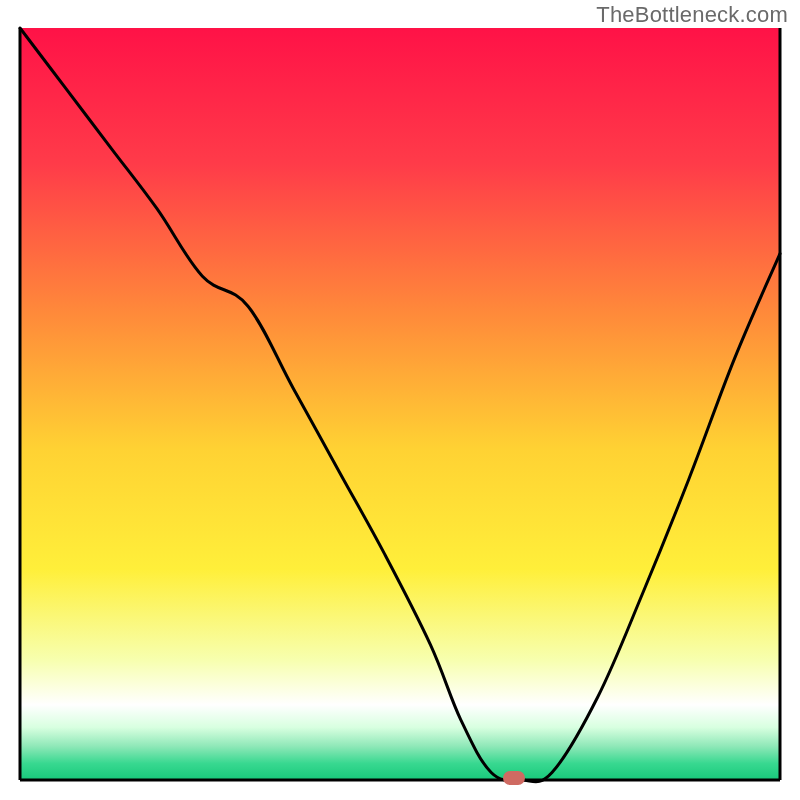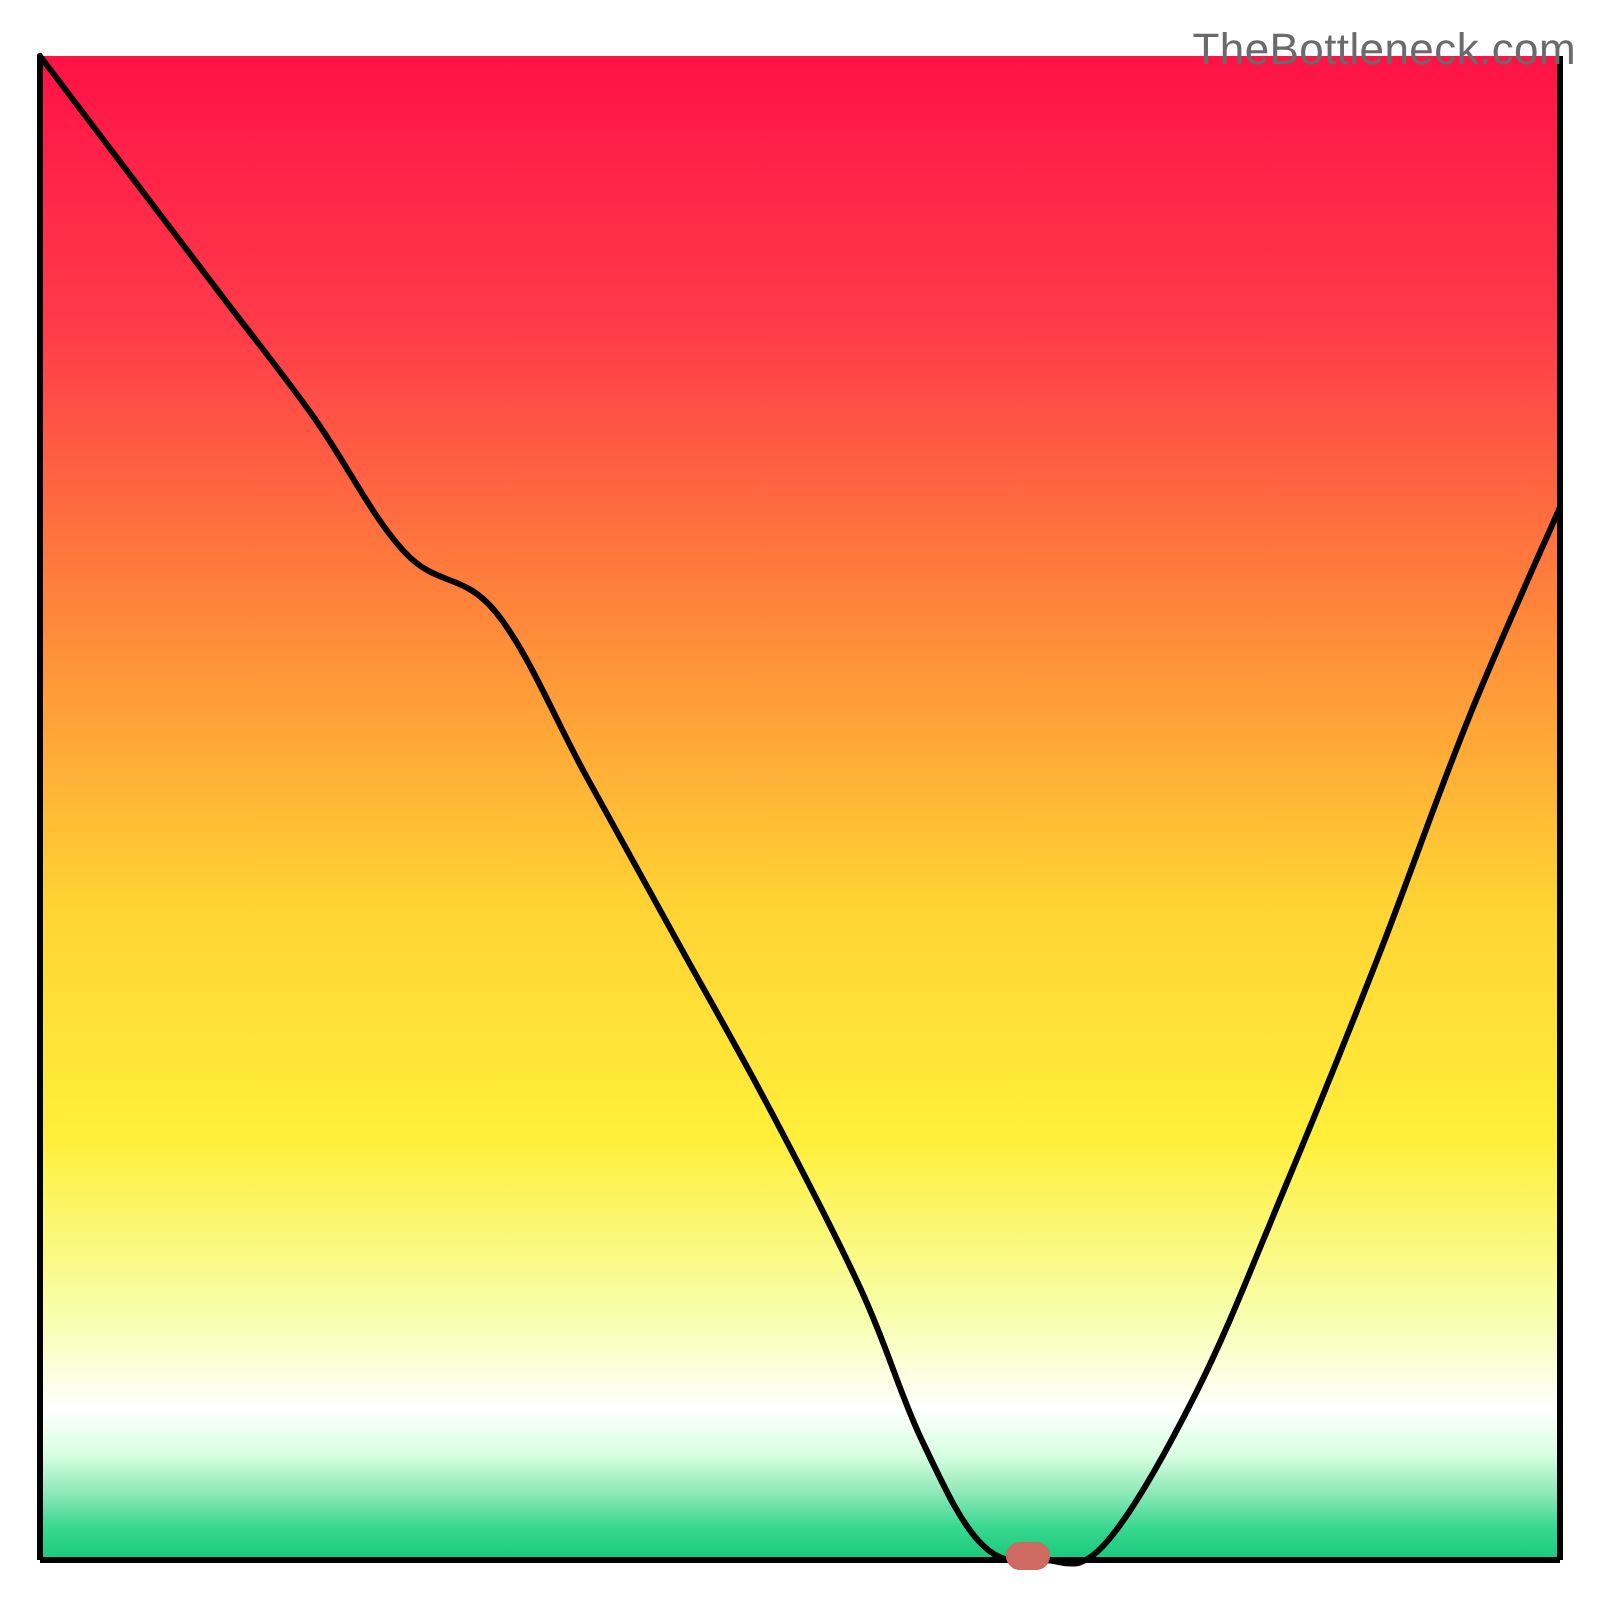--- a/index.html
+++ b/index.html
@@ -11,21 +11,21 @@
     font-family: Arial, Helvetica, sans-serif;
     overflow: hidden;
   }
   .stage {
     position: relative;
     width: 800px;
     height: 800px;
   }
   .watermark {
     position: absolute;
-    top: 12px;
+    top: 2px;
     right: 12px;
     font-size: 22px;
     font-weight: 500;
     color: #6a6a6a;
     letter-spacing: 0.2px;
     user-select: none;
   }
   svg {
     display: block;
   }

